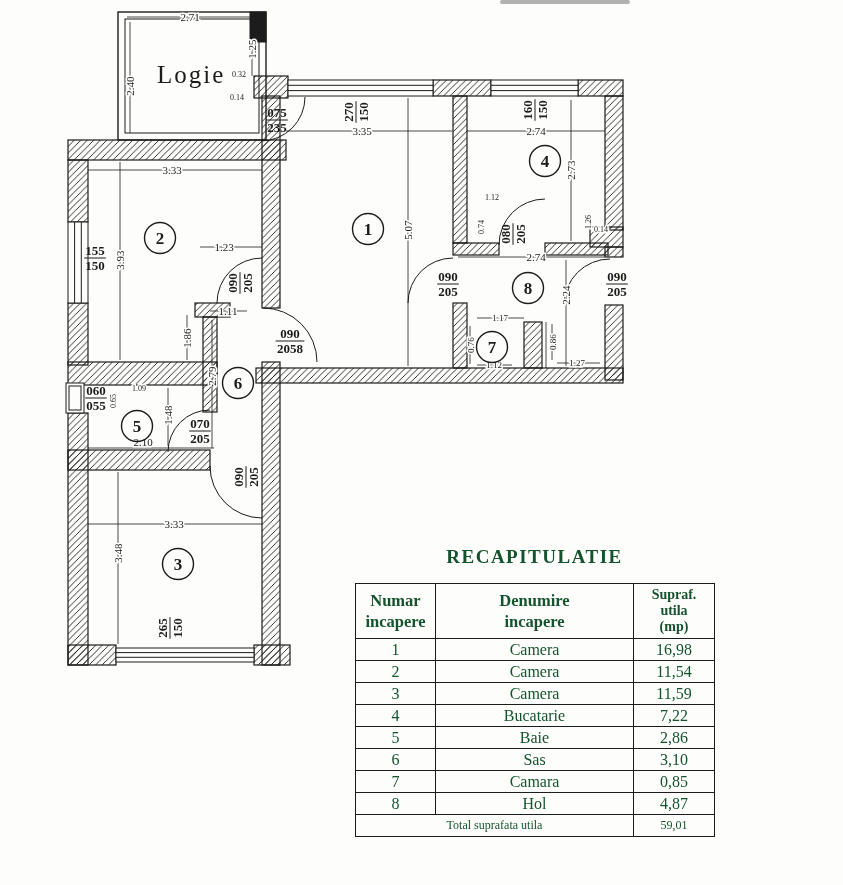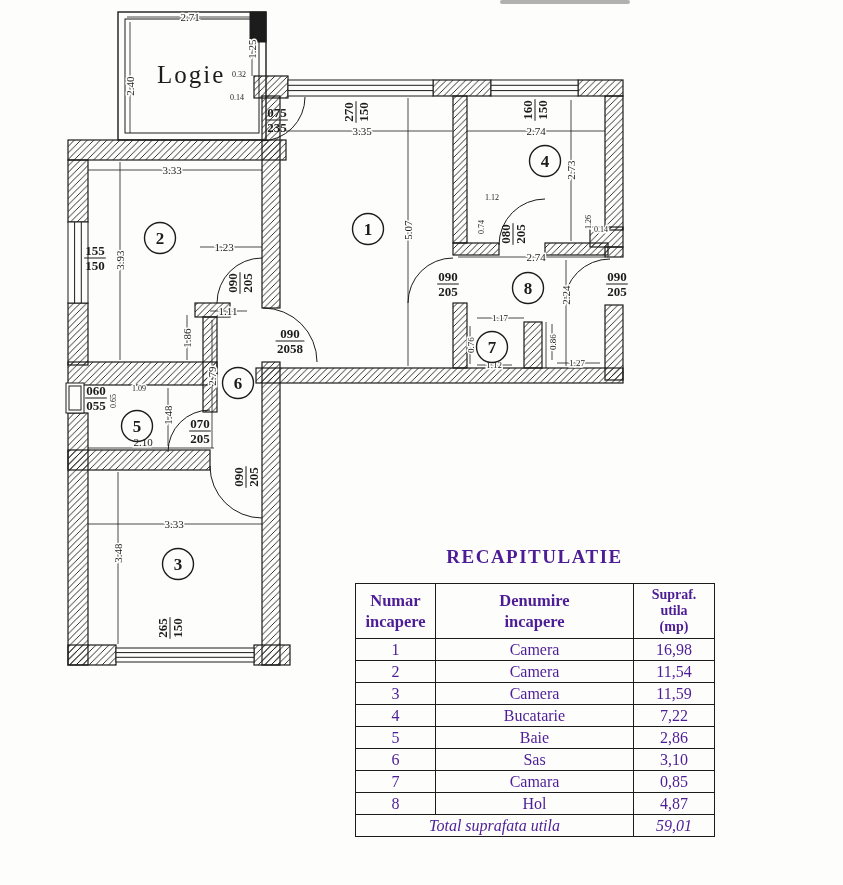--- a/index.html
+++ b/index.html
@@ -3,27 +3,27 @@
 <meta charset="utf-8">
 <style>
   html,body{margin:0;padding:0;}
   body{width:843px;height:885px;background:#fdfdfb;font-family:"Liberation Serif",serif;}
   .page{position:relative;width:843px;height:885px;overflow:hidden;background:#fdfdfb;}
   #plan-svg{position:absolute;left:0;top:0;}
   .dim{font-family:"Liberation Serif",serif;fill:#1c1c1c;paint-order:stroke;stroke:#fdfdfb;stroke-width:3px;}
   .frac{font-family:"Liberation Serif",serif;fill:#1c1c1c;font-weight:bold;}
   .roomnum{font-family:"Liberation Serif",serif;fill:#1c1c1c;font-weight:bold;}
   .logie-text{font-family:"Liberation Serif",serif;fill:#1c1c1c;letter-spacing:2px;}
-  .recap{position:absolute;left:355px;top:546px;width:359px;color:#4c1d95;}
+  .recap{position:absolute;left:355px;top:546px;width:359px;color:#14532d;}
   .recap-title{text-align:center;font-weight:bold;font-size:19px;letter-spacing:1.5px;margin:0 0 15px 0;}
   table.recap-table{border-collapse:collapse;width:359px;table-layout:fixed;background:#fdfdfb;padding-left:28px;}
   .recap-table th,.recap-table td{border:1.7px solid #1c1c1c;text-align:center;padding:0;vertical-align:middle;}
   .recap-table th{height:54px;font-size:16.5px;line-height:1.3;white-space:pre-line;font-weight:bold;}
   .recap-table td{height:21px;font-size:16px;line-height:21px;}
-  .recap-table tfoot td{font-style:italic;font-size:16px;margin-top:17px;}
+  .recap-table tfoot td{font-size:12px;margin-top:17px;}
   .recap-table tfoot tr.grand td{font-weight:bold;}
   .artifact{position:absolute;left:500px;top:0;width:130px;height:4px;background:#555;opacity:.45;border-radius:2px;}
 </style>
 </head>
 <body>
 
 <div class="page">
 
   <div class="artifact"></div>
 

